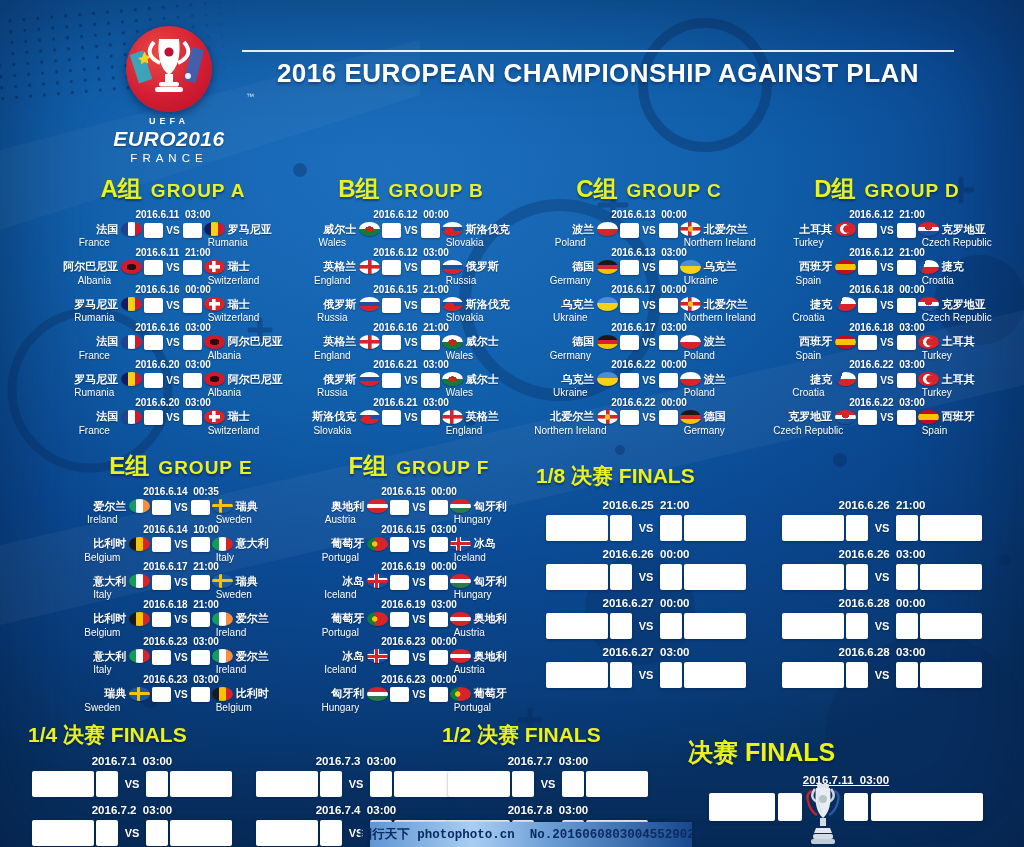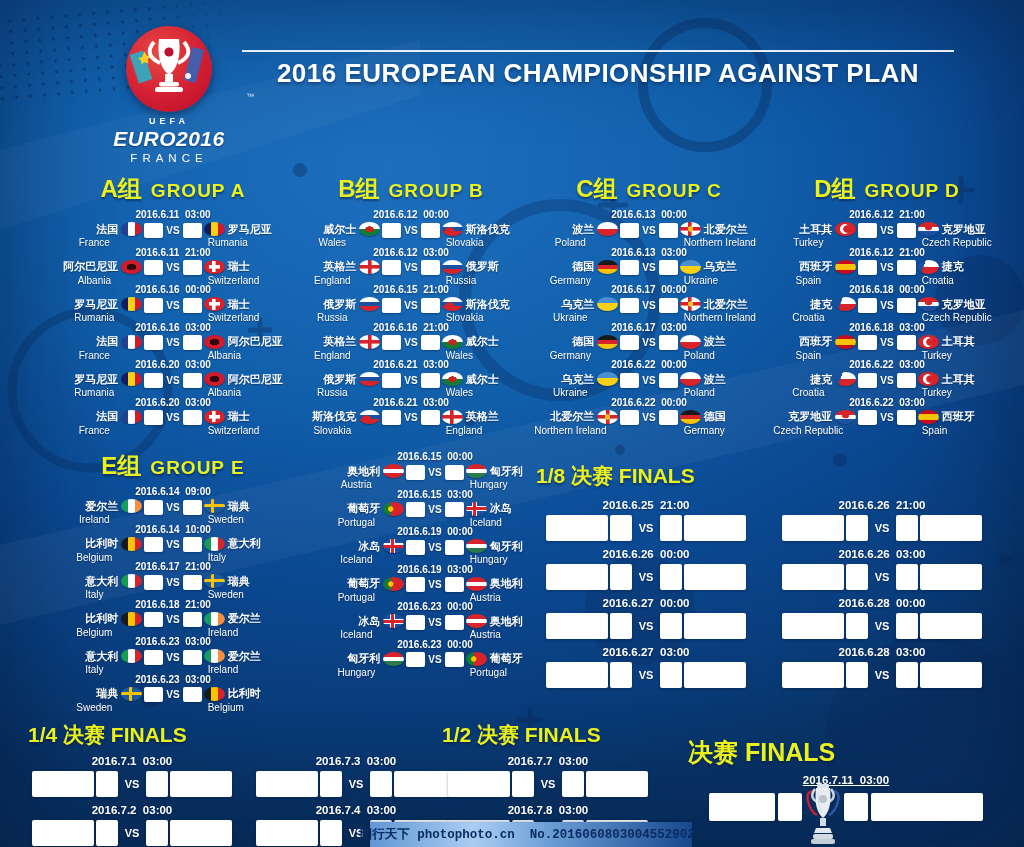--- a/index.html
+++ b/index.html
@@ -23,21 +23,21 @@
   .logo-tm{position:absolute;right:-10px;top:66px;font-size:8px;color:#dce8f5;}
   .logo-uefa{margin-top:4px;font-size:9px;font-weight:bold;letter-spacing:4px;color:#fff;}
   .logo-euro{margin-top:1px;font-size:21px;font-weight:bold;color:#fff;letter-spacing:.5px;text-shadow:0 1px 2px rgba(3,20,50,.5);font-style:italic;}
   .logo-france{margin-top:1px;font-size:11.5px;letter-spacing:5px;color:#fff;}
   .titles{position:absolute;left:240px;top:42px;width:716px;text-align:center;}
   .title-zh{font-size:55px;line-height:62px;font-weight:bold;letter-spacing:1px;text-shadow:0 3px 4px rgba(3,22,55,.45);}
   .title-rule{height:2px;margin:8px 2px 6px;background:rgba(255,255,255,.9);}
   .title-en{font-size:26px;font-weight:bold;letter-spacing:.5px;text-shadow:0 2px 3px rgba(3,22,55,.45);}
   
   .groups-top{position:absolute;left:54px;top:173px;display:grid;grid-template-columns:repeat(4,238px);}
-  .groups-bottom{position:absolute;left:54px;top:450px;display:grid;grid-template-columns:repeat(2,238px);gap:24px;}
+  .groups-bottom{position:absolute;left:62px;top:450px;display:grid;grid-template-columns:repeat(2,238px);}
   .group{width:238px;}
   .ghead{height:32px;text-align:center;margin-bottom:3px;white-space:nowrap;}
   .gzh{font-size:24px;font-weight:bold;color:#eaf11c;text-shadow:0 2px 2px rgba(3,22,55,.5);}
   .gen{font-size:19px;font-weight:bold;color:#eaf11c;margin-left:9px;letter-spacing:1px;text-shadow:0 2px 2px rgba(3,22,55,.5);}
   .gmatch{height:37.6px;display:flex;flex-direction:column;}
   .gdate{text-align:center;font-size:10px;line-height:13px;font-weight:bold;white-space:pre;text-shadow:0 1px 2px rgba(3,22,55,.5);}
   .grow{display:flex;justify-content:center;margin-top:1px;}
   .side{width:86px;display:flex;flex-direction:column;}
   .ttop{display:flex;align-items:center;gap:3px;height:14px;}
   .side.left .ttop{justify-content:flex-end;}
@@ -780,21 +780,21 @@
             </div>
           </div>
           <div class="gsep"></div>
         </div>
       </section>
     </div>
   <div class="groups-bottom" id="groups-bottom">
       <section class="group">
         <div class="ghead"><span class="gzh">E组</span><span class="gen">GROUP E</span></div>
         <div class="gmatch">
-          <div class="gdate">2016.6.14  09:00</div>
+          <div class="gdate">2016.6.14  00:35</div>
           <div class="grow">
             <div class="side left">
               <div class="ttop">
                 <span class="tzh">爱尔兰</span>
                 <span class="flag f-ireland"></span>
               </div>
               <div class="ten">Ireland</div>
             </div>
             <div class="center">
               <span class="sbox"></span>
@@ -931,20 +931,21 @@
                 <span class="flag f-belgium"></span>
                 <span class="tzh">比利时</span>
               </div>
               <div class="ten">Belgium</div>
             </div>
           </div>
           <div class="gsep"></div>
         </div>
       </section>
       <section class="group">
+        <div class="ghead"><span class="gzh">F组</span><span class="gen">GROUP F</span></div>
         <div class="gmatch">
           <div class="gdate">2016.6.15  00:00</div>
           <div class="grow">
             <div class="side left">
               <div class="ttop">
                 <span class="tzh">奥地利</span>
                 <span class="flag f-austria"></span>
               </div>
               <div class="ten">Austria</div>
             </div>

